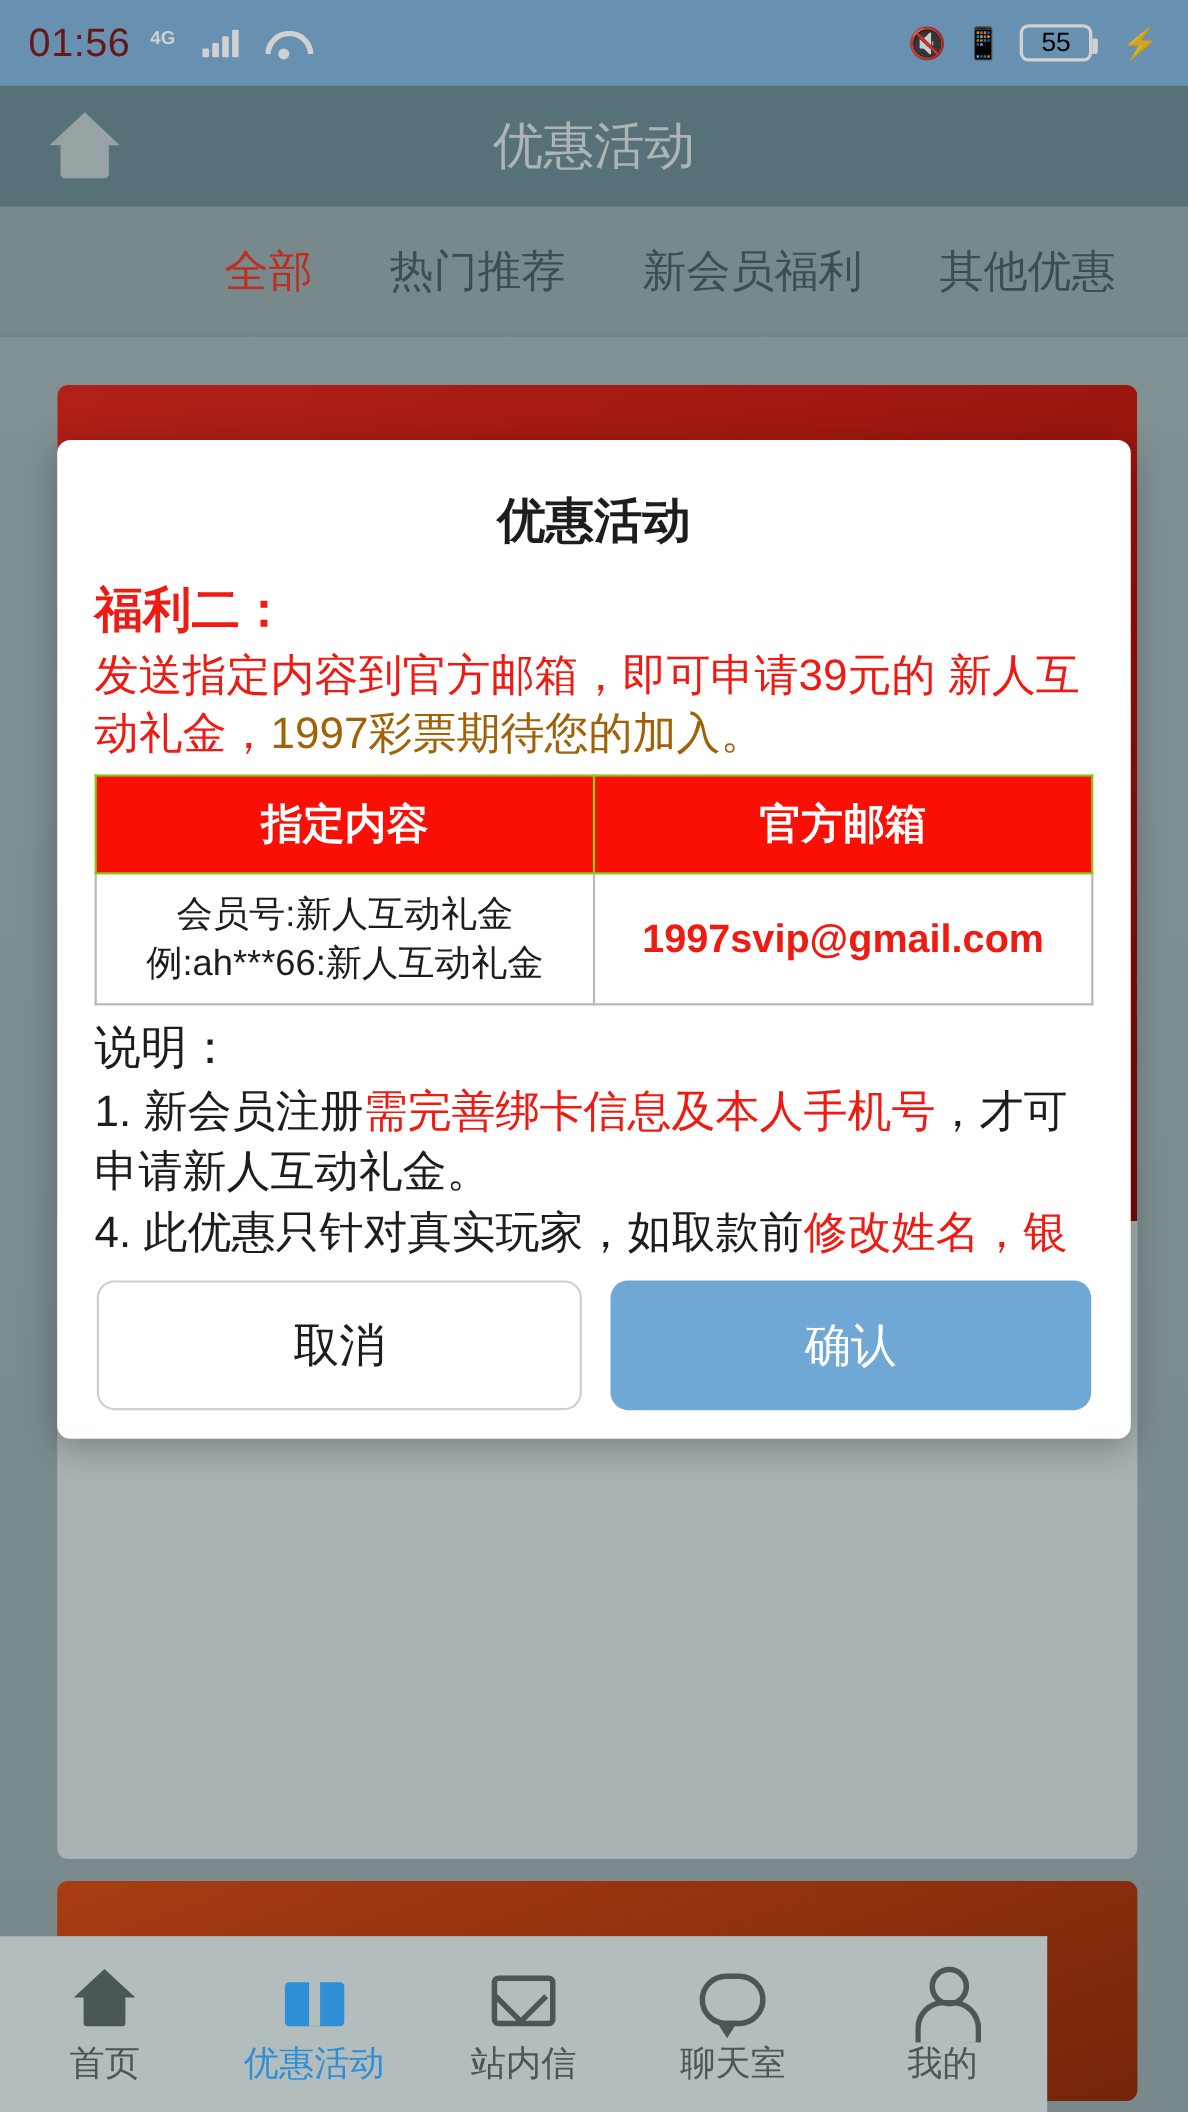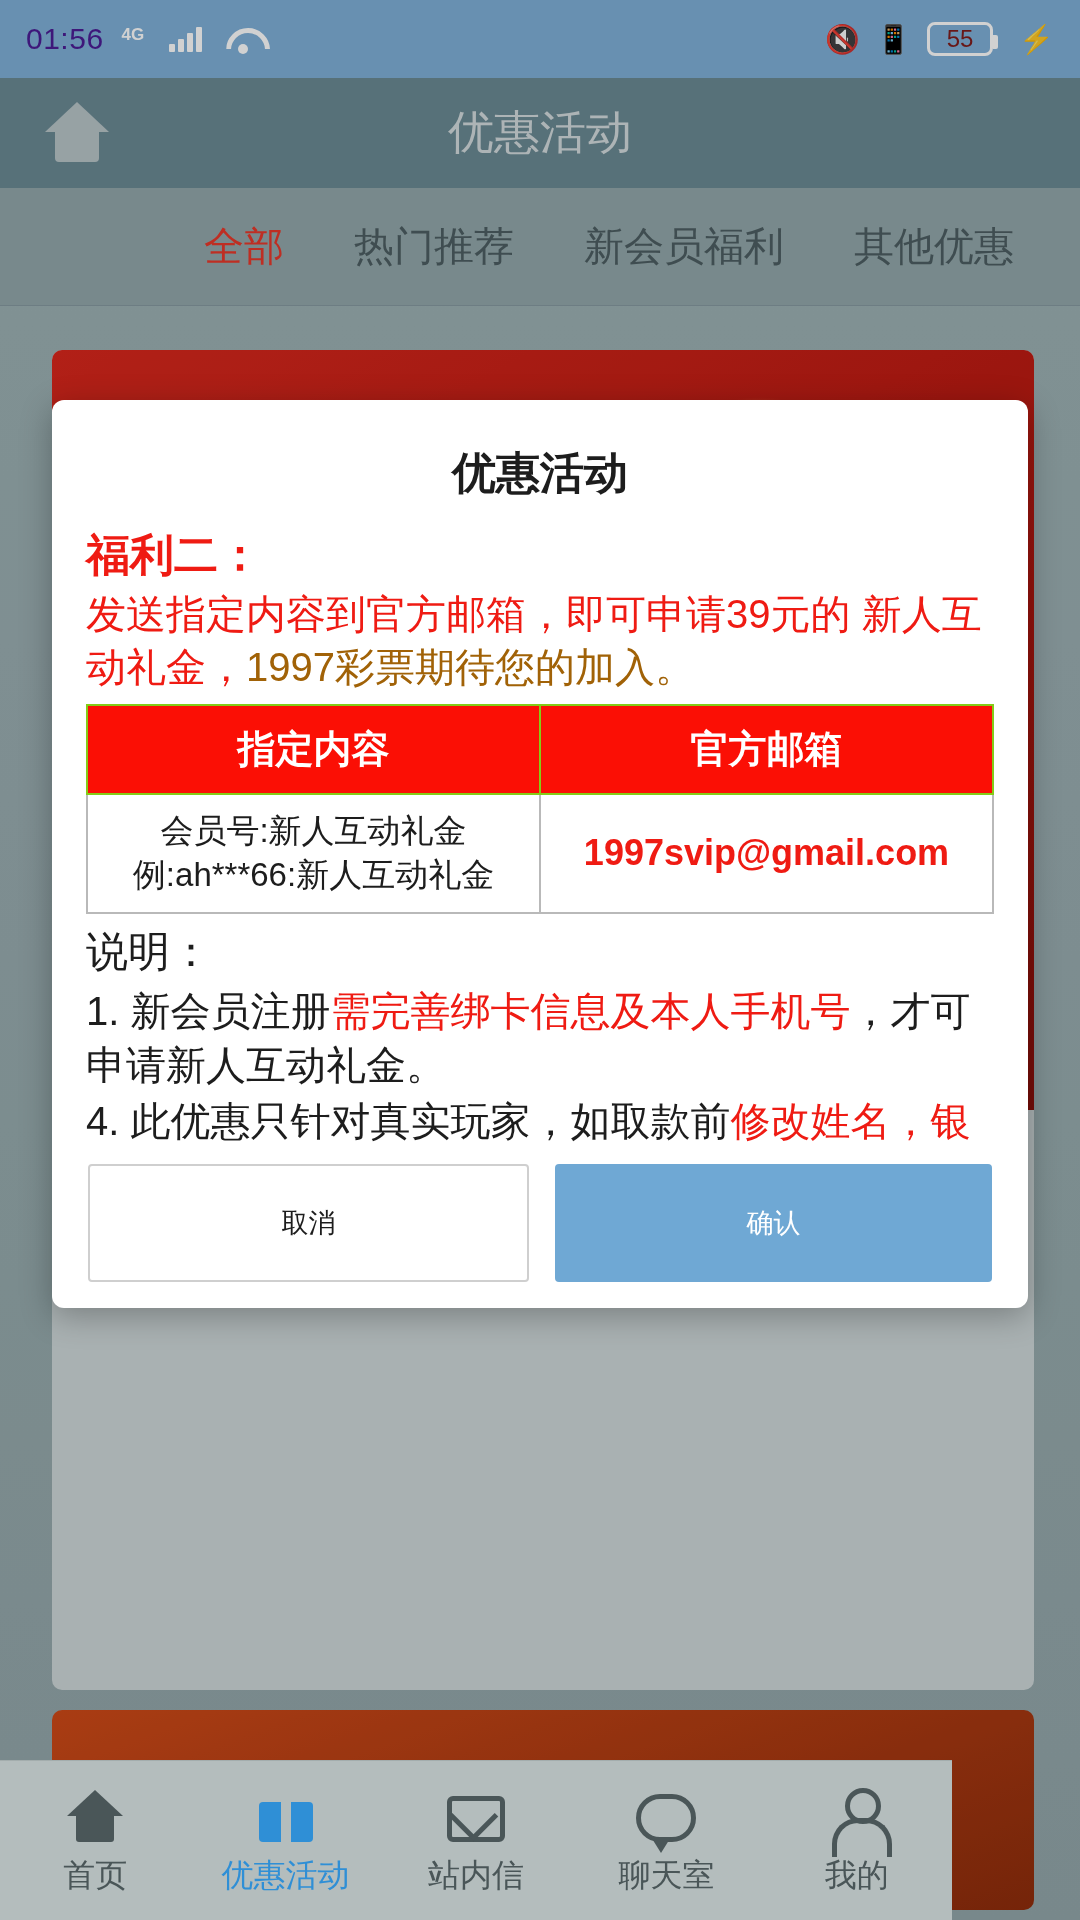--- a/index.html
+++ b/index.html
@@ -18,21 +18,21 @@
   
   .status-bar {
     position: absolute; top: 0; left: 0;
     width: 1080px; height: 78px;
     background: #7fb0d8;
     display: flex; align-items: center;
     padding: 0 26px;
     color: #ffffff;
   }
   .status-time {
-    font-size: 30px; letter-spacing: 0.5px; color: #4c1d95;
+    font-size: 36px; letter-spacing: 0.5px; color: #7f1d1d;
   }
   .status-left-icons { display: flex; align-items: flex-start; gap: 24px; margin-left: 18px; }
   .status-right { margin-left: auto; display: flex; align-items: center; gap: 16px; }
   .sig-bars { display: flex; align-items: flex-end; gap: 3px; height: 26px; }
   .sig-bars i { display: block; width: 6px; background: #ffffff; border-radius: 1px; }
   .sig-bars i:nth-child(1){height:8px}
   .sig-bars i:nth-child(2){height:13px}
   .sig-bars i:nth-child(3){height:19px}
   .sig-bars i:nth-child(4){height:25px}
   .net-label {
@@ -48,21 +48,21 @@
   }
   .wifi::after {
     content: ""; position: absolute; left: 12px; top: 18px;
     width: 10px; height: 10px; background: #ffffff; border-radius: 50%;
   }
   .mute-icon, .vibrate-icon { font-size: 28px; color: #ffffff; }
   .battery {
     display: inline-flex; align-items: center; justify-content: center;
     min-width: 66px; height: 34px;
     border: 3px solid #ffffff; border-radius: 8px;
-    font-size: 24px; color: #7f1d1d; padding: 0 16px;
+    font-size: 24px; color: #000000; padding: 0 16px;
     position: relative;
   }
   .battery::after {
     content: ""; position: absolute; right: -8px; top: 10px;
     width: 5px; height: 14px; background: #ffffff; border-radius: 0 2px 2px 0;
   }
   .bolt { font-size: 28px; color: #ffffff; margin-left: 10px; }
 
   
   .app-header {
@@ -168,23 +168,23 @@
     color: #ef1b13; font-weight: bold; font-size: 36px;
   }
   .section-label { font-size: 42px; color: #1d1d1d; margin: 6px 0 4px 0; }
   .note { font-size: 40px; line-height: 1.35; color: #1d1d1d; margin-bottom: 2px; }
   .note .red { color: #ef1b13; }
 
   .modal-actions {
     display: flex; gap: 26px; padding: 20px 10px 26px 10px;
   }
   .btn {
-    flex: 1; height: 118px; border-radius: 4px;
+    flex: 1; height: 118px; border-radius: 16px;
     display: flex; align-items: center; justify-content: center;
-    font-size: 27px;
+    font-size: 42px;
   }
   .btn-cancel { border: 2px solid #cfcfcf; background: #ffffff; color: #1d1d1d; }
   .btn-confirm { background: #6fa8d4; color: #ffffff; }
 
   
   .bottom-nav {
     position: absolute; left: 0; bottom: 0; width: 952px; height: 160px;
     background: #b4bdbd; display: flex; align-items: center;
     border-top: 1px solid #a3adad;
   }

